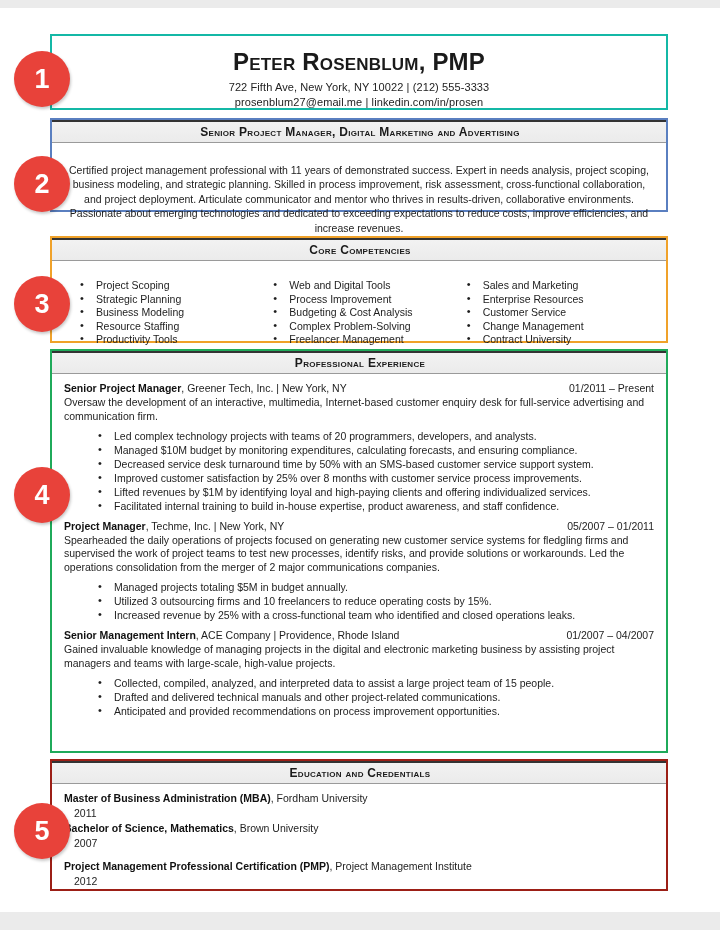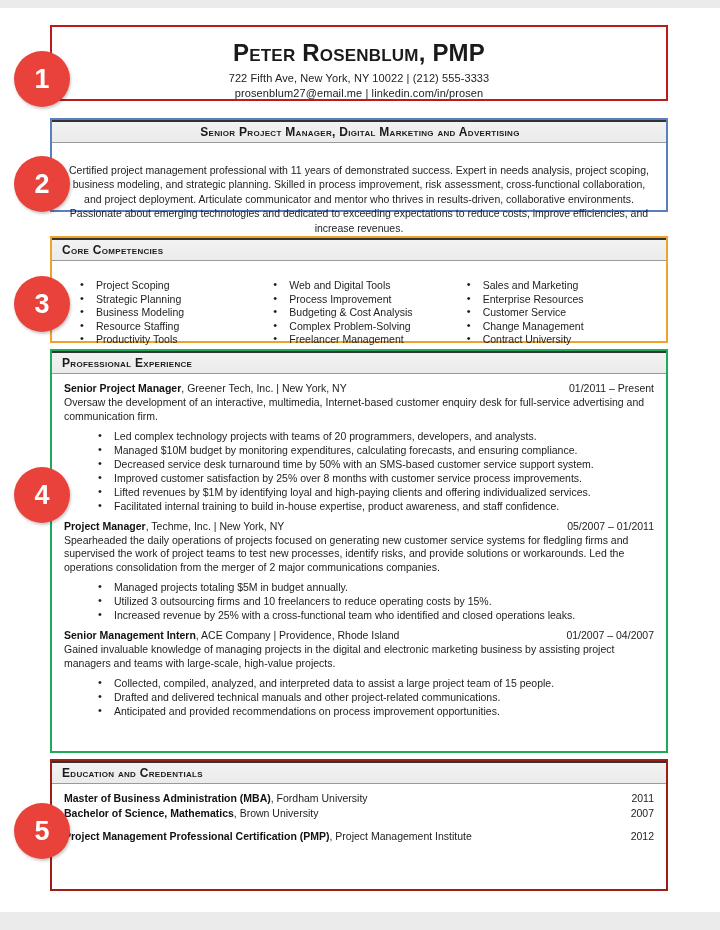--- a/index.html
+++ b/index.html
@@ -60,21 +60,21 @@
   .badge-5 { top: 795px; }
 
   
   .sec {
     position: absolute;
     left: 50px;
     width: 618px;
     box-sizing: border-box;
     background: #ffffff;
   }
-  .sec-head { top: 17px;  border: 2px solid #b91c1c; height: 76px; }
+  .sec-head { top: 26px;  border: 2px solid #14b8a6; height: 76px; }
   .sec-sum  { top: 110px; border: 2px solid #5a7fc0; height: 94px; }
   .sec-comp { top: 228px; border: 2px solid #f0a22a; height: 107px; }
   .sec-exp  { top: 341px; border: 2px solid #1faa5a; height: 404px; }
   .sec-edu  { top: 751px; border: 2px solid #9c1f16; height: 132px; }
 
   
   .name {
     text-align: center;
     font-size: 24px;
     font-weight: bold;
@@ -97,20 +97,21 @@
     font-size: 12px;
     font-weight: bold;
     font-variant: small-caps;
     letter-spacing: 0.3px;
     color: #1a1a1a;
     background: linear-gradient(#f2f2f2, #ebebeb);
     border-top: 2px solid #333333;
     border-bottom: 1px solid #9a9a9a;
     padding: 3px 8px 3px 10px;
     margin: 0;
+    text-align: center;
   }
   .sec-title.centered { text-align: center; }
 
   
   .summary-text {
     font-size: 10.5px;
     line-height: 14.4px;
     color: #1d1d1d;
     text-align: center;
     padding: 20px 16px 0 16px;
@@ -178,25 +179,26 @@
     position: absolute;
     left: 0;
     top: -1px;
     font-size: 11px;
   }
 
   
   .edu-body { padding: 7px 12px 0 12px; }
   .edu-row {
     display: flex;
-    justify-content: space-between;
+    justify-content: flex-end;
     align-items: baseline;
     font-size: 10.5px;
     color: #1d1d1d;
     line-height: 15px;
+    flex-direction: column;
   }
   .edu-row.spaced { margin-top: 8px; }
   .edu-degree { font-weight: bold; color: #111111; }
   .edu-school { font-weight: normal; color: #1d1d1d; }
   .edu-year { white-space: nowrap; padding-left: 10px; }
 </style>
 </head>
 <body>
 
 <div class="page-edge-top"></div>

